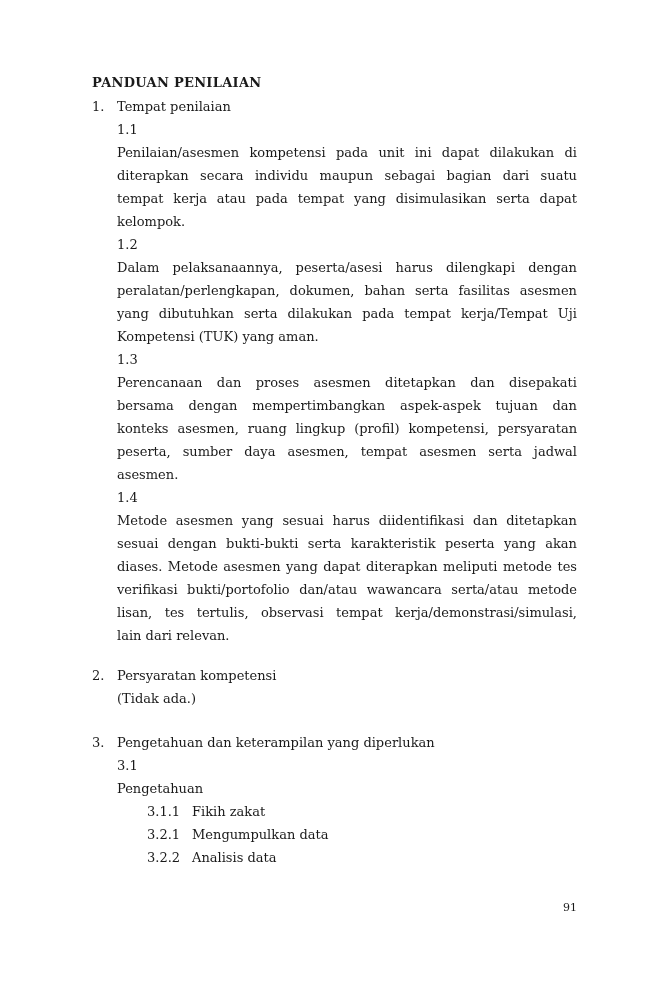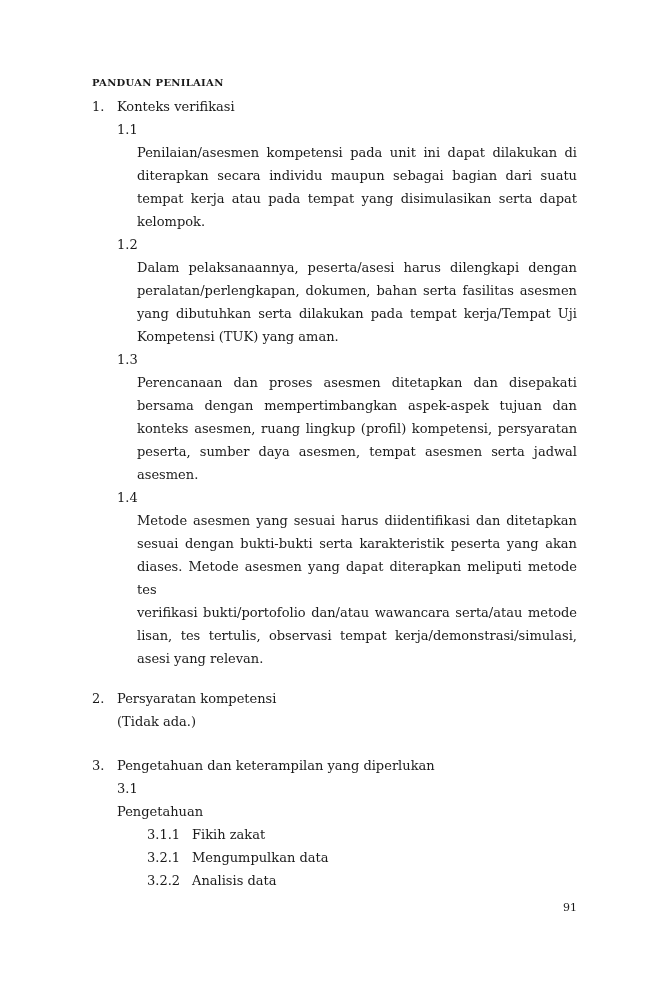--- a/index.html
+++ b/index.html
@@ -16,34 +16,34 @@
   .content {
     position: absolute;
     left: 92px;
     top: 71px;
     width: 485px;
     font-size: 13px;
     line-height: 23px;
   }
   .doc-title {
     font-weight: 700;
-    font-size: 10px;
+    font-size: 13px;
     letter-spacing: 0.3px;
     line-height: 23px;
     margin: 0 0 1px 0;
   }
   .row { display: flex; }
   .row .num { flex: none; }
   .l1 > .num { width: 25px; }
   .l2 { padding-left: 25px; flex-direction: column; }
   .l2 > .num { width: 30px; }
   .l3 { padding-left: 55px; }
   .l3 > .num { width: 45px; }
   .para { flex: 1 1 auto; min-width: 0; }
-  .jl { text-align: justify; text-align-last: justify; margin-left: 20px; }
+  .jl { text-align: justify; text-align-last: justify; }
   .jl.last { text-align-last: left; }
   .nowrap { white-space: nowrap; }
   .section-2 { margin-top: 17px; }
   .section-3 { margin-top: 21px; }
   .page-number {
     position: absolute;
     top: 896px;
     right: 77px;
     font-size: 11px;
     line-height: 23px;
@@ -53,21 +53,21 @@
 <body>
 
 <div class="page">
   <div class="content">
 
     <h1 class="doc-title">PANDUAN PENILAIAN</h1>
 
     <section>
       <div class="row l1">
         <span class="num">1.</span>
-        <span class="nowrap">Konteks verifikasi</span>
+        <span class="nowrap">Tempat penilaian</span>
       </div>
 
       <div class="row l2">
         <span class="num">1.1</span>
         <div class="para">
           <div class="jl">Penilaian/asesmen kompetensi pada unit ini dapat dilakukan di</div>
           <div class="jl">diterapkan secara individu maupun sebagai bagian dari suatu</div>
           <div class="jl">tempat kerja atau pada tempat yang disimulasikan serta dapat</div>
           <div class="jl last">kelompok.</div>
         </div>
@@ -95,21 +95,21 @@
       </div>
 
       <div class="row l2">
         <span class="num">1.4</span>
         <div class="para">
           <div class="jl">Metode asesmen yang sesuai harus diidentifikasi dan ditetapkan</div>
           <div class="jl">sesuai dengan bukti-bukti serta karakteristik peserta yang akan</div>
           <div class="jl">diases. Metode asesmen yang dapat diterapkan meliputi metode tes</div>
           <div class="jl">verifikasi bukti/portofolio dan/atau wawancara serta/atau metode</div>
           <div class="jl">lisan, tes tertulis, observasi tempat kerja/demonstrasi/simulasi,</div>
-          <div class="jl last">asesi yang relevan.</div>
+          <div class="jl last">lain dari relevan.</div>
         </div>
       </div>
     </section>
 
     <section class="section-2">
       <div class="row l1">
         <span class="num">2.</span>
         <span class="nowrap">Persyaratan kompetensi</span>
       </div>
       <div class="row l1">

